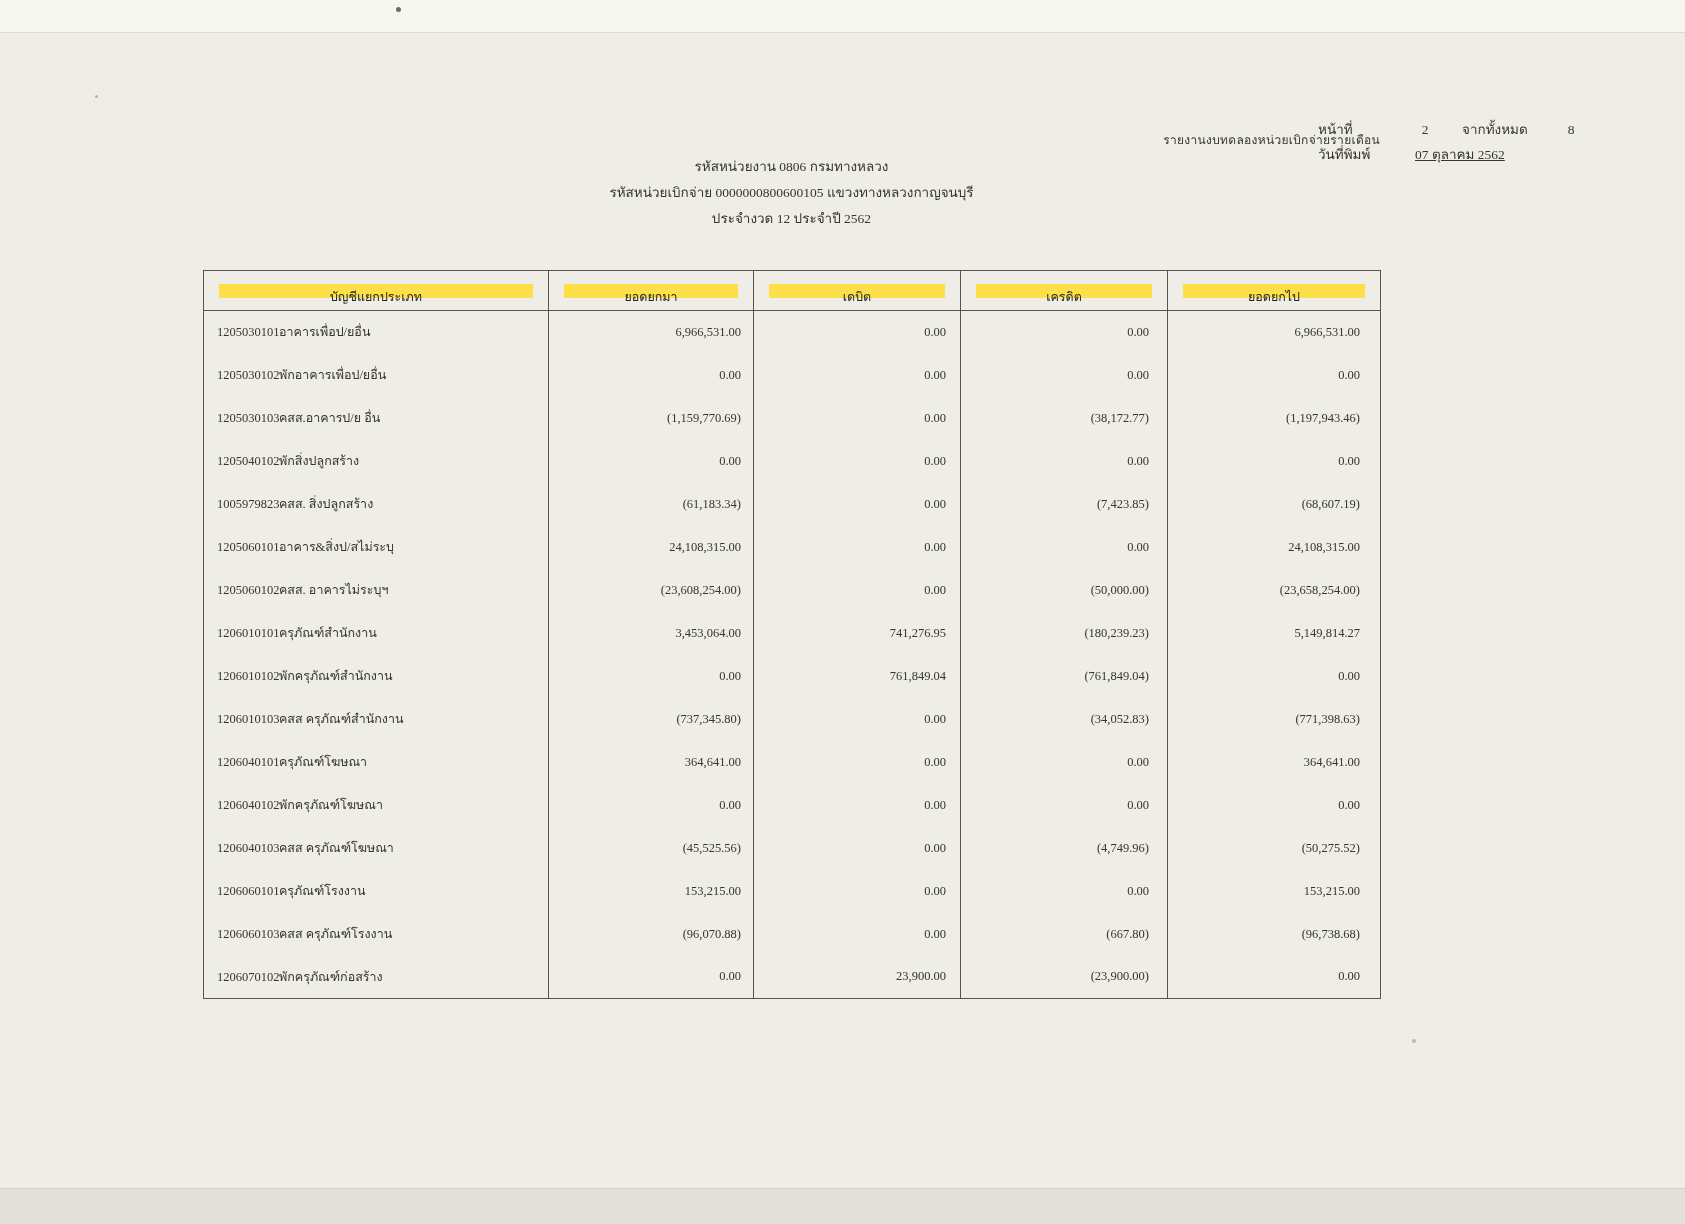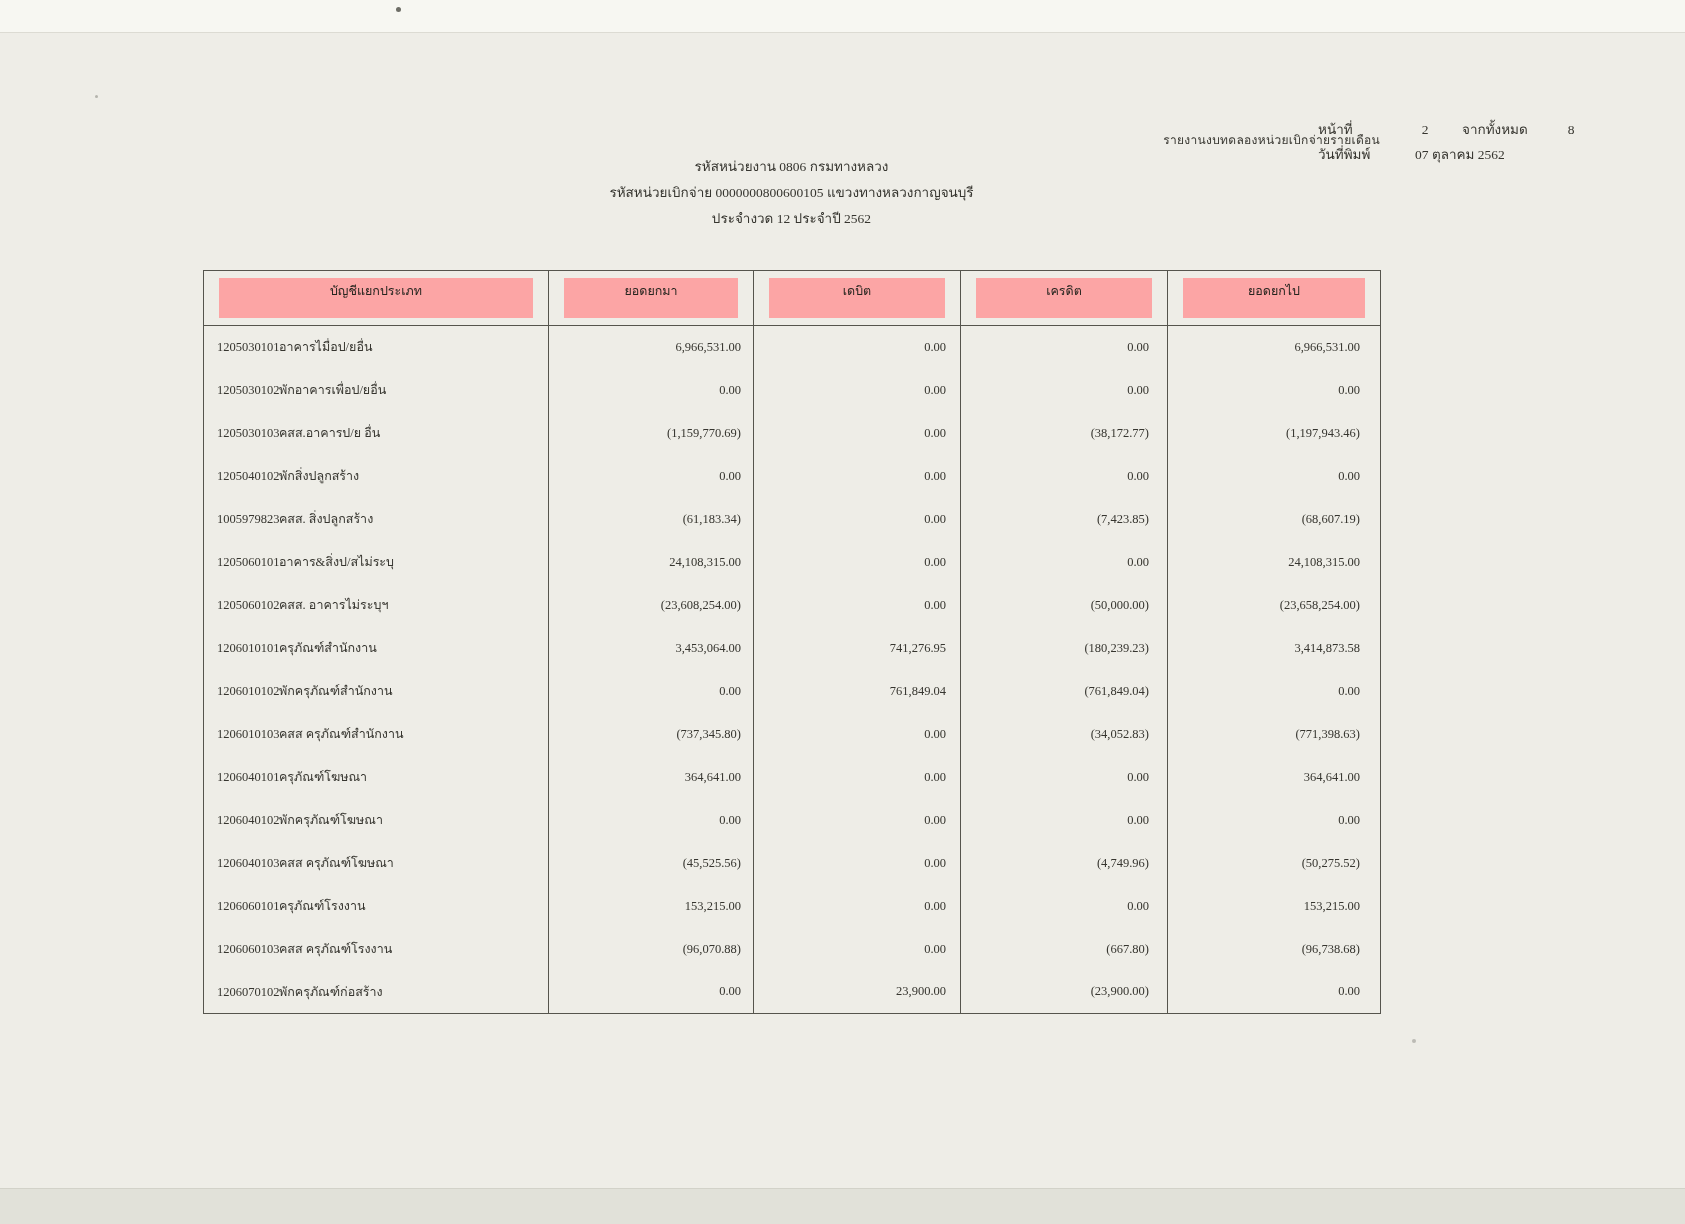--- a/index.html
+++ b/index.html
@@ -34,42 +34,42 @@
 
   .page-meta {
     position:absolute; left:1318px; top:120px; width:290px;
     font-size:13.5px; line-height:20px;
   }
   .meta-row { display:flex; margin-bottom:5px;gap:15px; }
   .meta-label { width:70px; }
   .meta-val-page  { width:44px; text-align:center; }
   .meta-label-of  { width:74px; }
   .meta-val-total { width:40px; text-align:center; }
-  .meta-val-date  { margin-left:12px; }
+  .meta-val-date  { margin-left:12px;text-decoration:underline; }
 
   table.report {
     position:absolute; left:203px; top:270px; width:1177px;
     border-collapse:collapse; table-layout:fixed;
     border:1px solid #55544d;
     font-size:12.5px;
   }
   col.c-acct  { width:345px; }
   col.c-open  { width:205px; }
   col.c-debit { width:207px; }
   col.c-credit{ width:207px; }
   col.c-close { width:213px; }
 
   thead th {
     height:40px; padding:0;
     border:1px solid #55544d;
     font-weight:normal; vertical-align:middle;
   }
   .hbox {
-    margin:7px 15px; height:40px; line-height:26px;
-    background:#fca5a5;
+    margin:7px 15px; height:14px; line-height:26px;
+    background:#fde047;
     text-align:center; font-size:12.5px; color:#26251f;
   }
   tbody td {
     height:43px; vertical-align:middle;
     border-left:1px solid #55544d; border-right:1px solid #55544d;
     white-space:nowrap; overflow:hidden;
   }
   td.acct { padding-left:13px; text-align:left; }
   td.acct .code { display:inline-block; width:62px; }
   td.num  { text-align:right; }
@@ -130,21 +130,21 @@
           <div class="hbox">เครดิต</div>
         </th>
       <th>
           <div class="hbox">ยอดยกไป</div>
         </th>
     </tr>
   </thead>
   <tbody id="report-body">
   <tr>
     <td class="acct">
-      <span class="code">1205030101</span><span>อาคารไมื่อป/ยอื่น</span>
+      <span class="code">1205030101</span><span>อาคารเพื่อป/ยอื่น</span>
     </td>
     <td class="num n-open">6,966,531.00</td>
     <td class="num n-debit">0.00</td>
     <td class="num n-credit">0.00</td>
     <td class="num n-close">6,966,531.00</td>
   </tr>
 
   <tr>
     <td class="acct">
       <span class="code">1205030102</span><span>พักอาคารเพื่อป/ยอื่น</span>
@@ -206,21 +206,21 @@
     <td class="num n-close">(23,658,254.00)</td>
   </tr>
 
   <tr>
     <td class="acct">
       <span class="code">1206010101</span><span>ครุภัณฑ์สำนักงาน</span>
     </td>
     <td class="num n-open">3,453,064.00</td>
     <td class="num n-debit">741,276.95</td>
     <td class="num n-credit">(180,239.23)</td>
-    <td class="num n-close">3,414,873.58</td>
+    <td class="num n-close">5,149,814.27</td>
   </tr>
 
   <tr>
     <td class="acct">
       <span class="code">1206010102</span><span>พักครุภัณฑ์สำนักงาน</span>
     </td>
     <td class="num n-open">0.00</td>
     <td class="num n-debit">761,849.04</td>
     <td class="num n-credit">(761,849.04)</td>
     <td class="num n-close">0.00</td>

